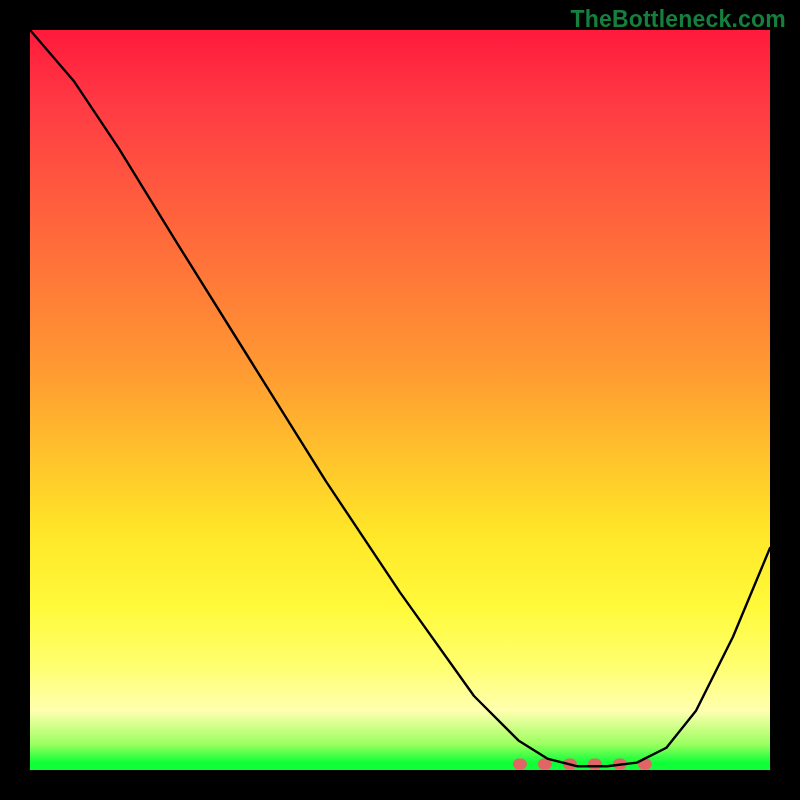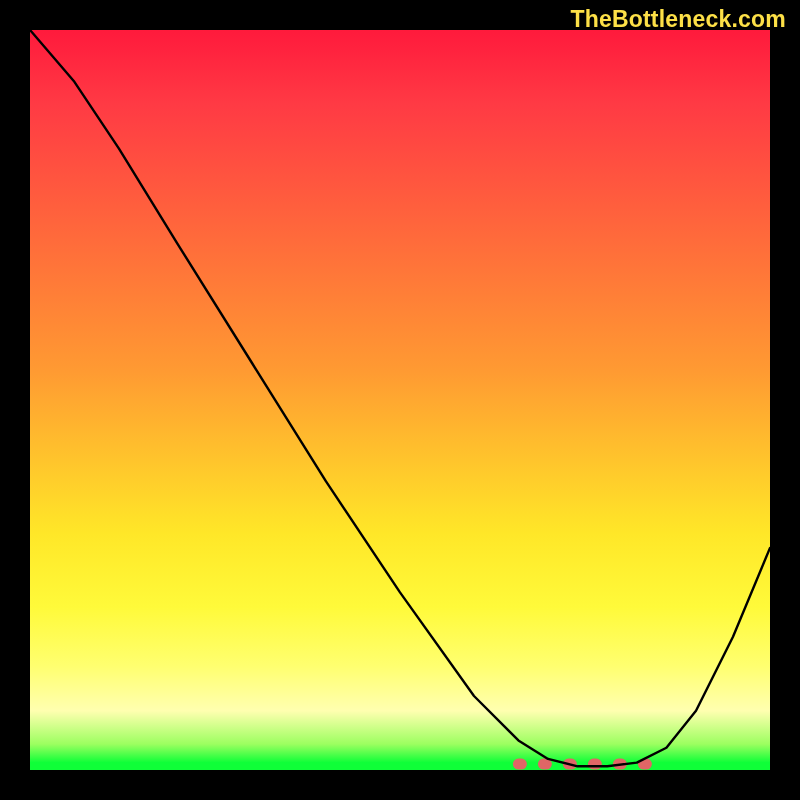--- a/index.html
+++ b/index.html
@@ -10,21 +10,21 @@
     height: 800px;
     background: #000;
   }
   .watermark {
     position: absolute;
     top: 6px;
     right: 14px;
     font-family: Arial, Helvetica, sans-serif;
     font-size: 23px;
     font-weight: bold;
-    color: #fde047;
+    color: #15803d;
     letter-spacing: 0.2px;
     user-select: none;
   }
   .plot {
     position: absolute;
     left: 30px;
     top: 30px;
     width: 740px;
     height: 740px;
   }

